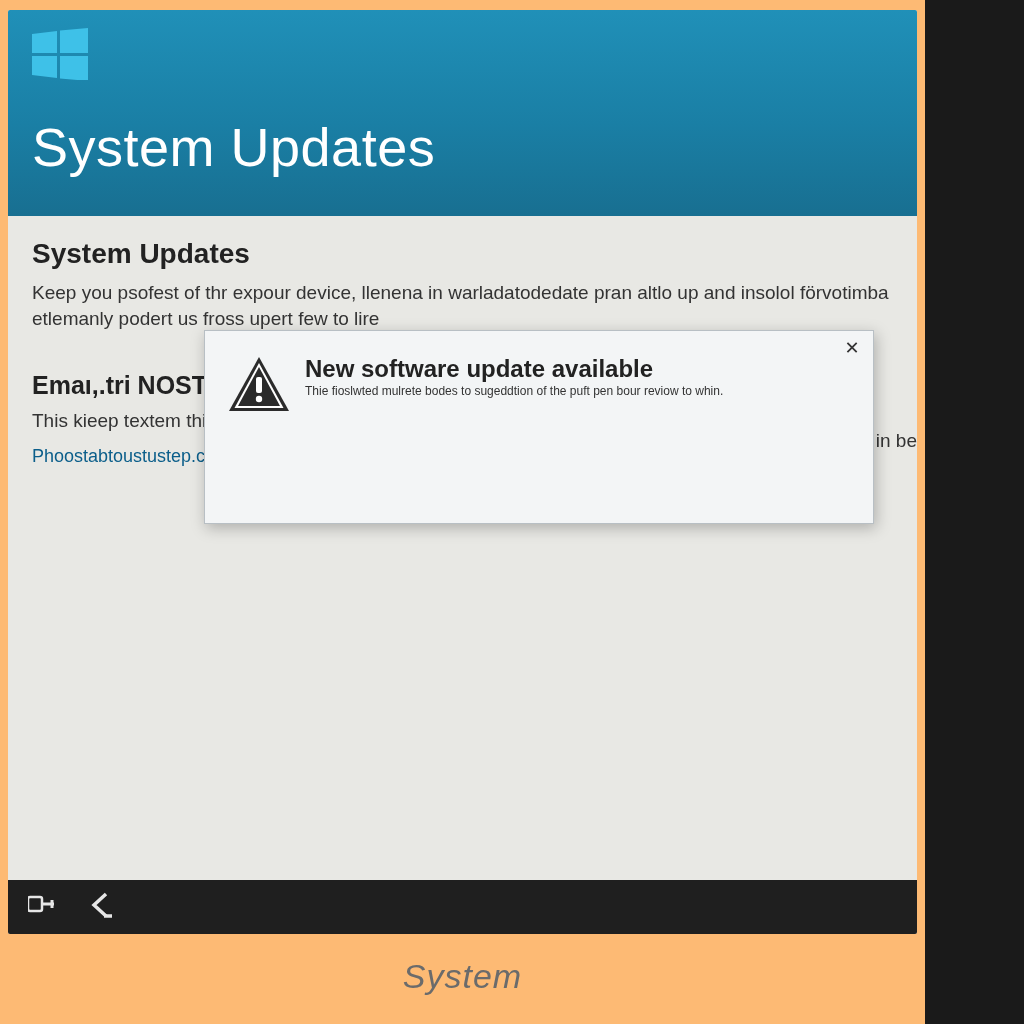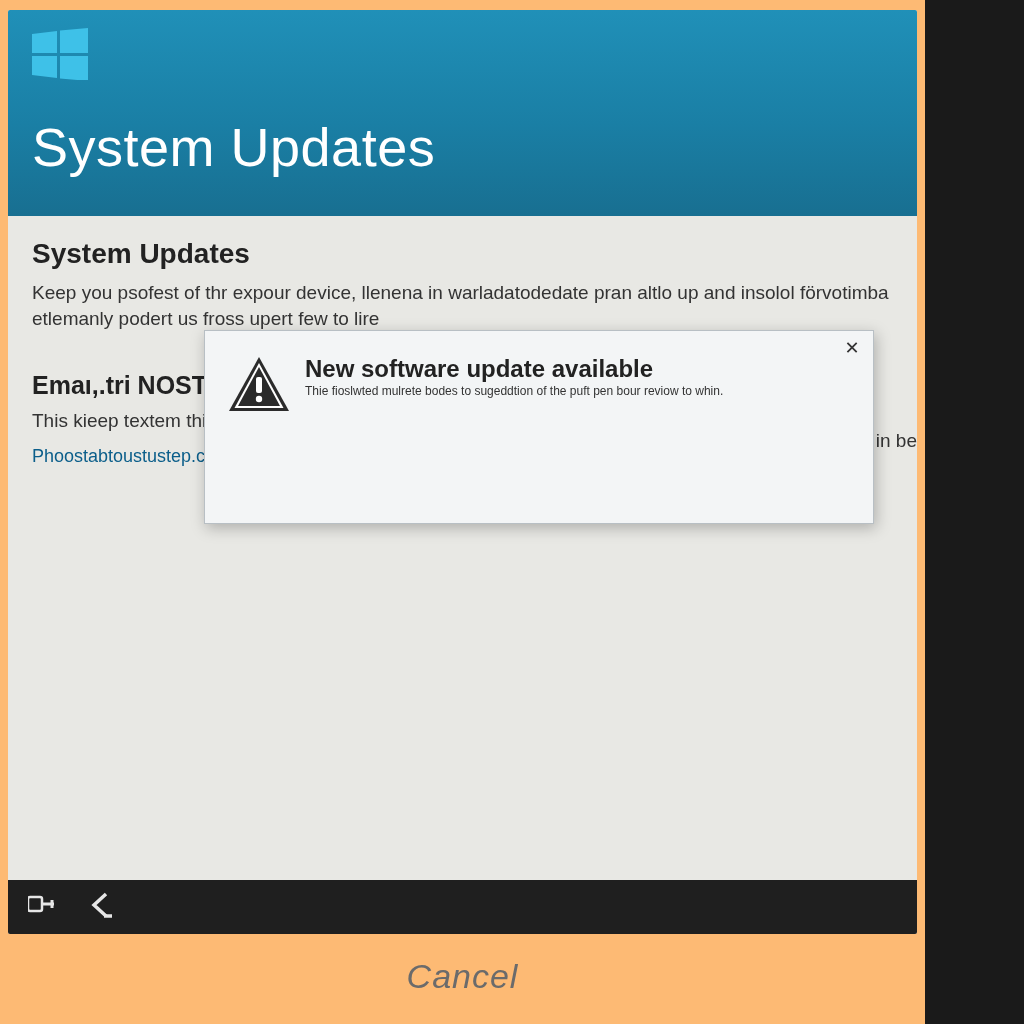--- a/index.html
+++ b/index.html
@@ -243,14 +243,14 @@
       <div class="tb-icon">
         <svg viewBox="0 0 30 30" width="30" height="30">
           <path d="M20 4 L8 15 L20 26" fill="none" stroke="#e6e6e6" stroke-width="3.5" stroke-linejoin="miter" stroke-linecap="butt"></path>
           <line x1="18" y1="26" x2="26" y2="26" stroke="#e6e6e6" stroke-width="3.5"></line>
         </svg>
       </div>
     </div>
 
   </div>
 
-  <div class="monitor-label">Cancel</div>
+  <div class="monitor-label">System</div>
 </div>
 
 </body></html>

